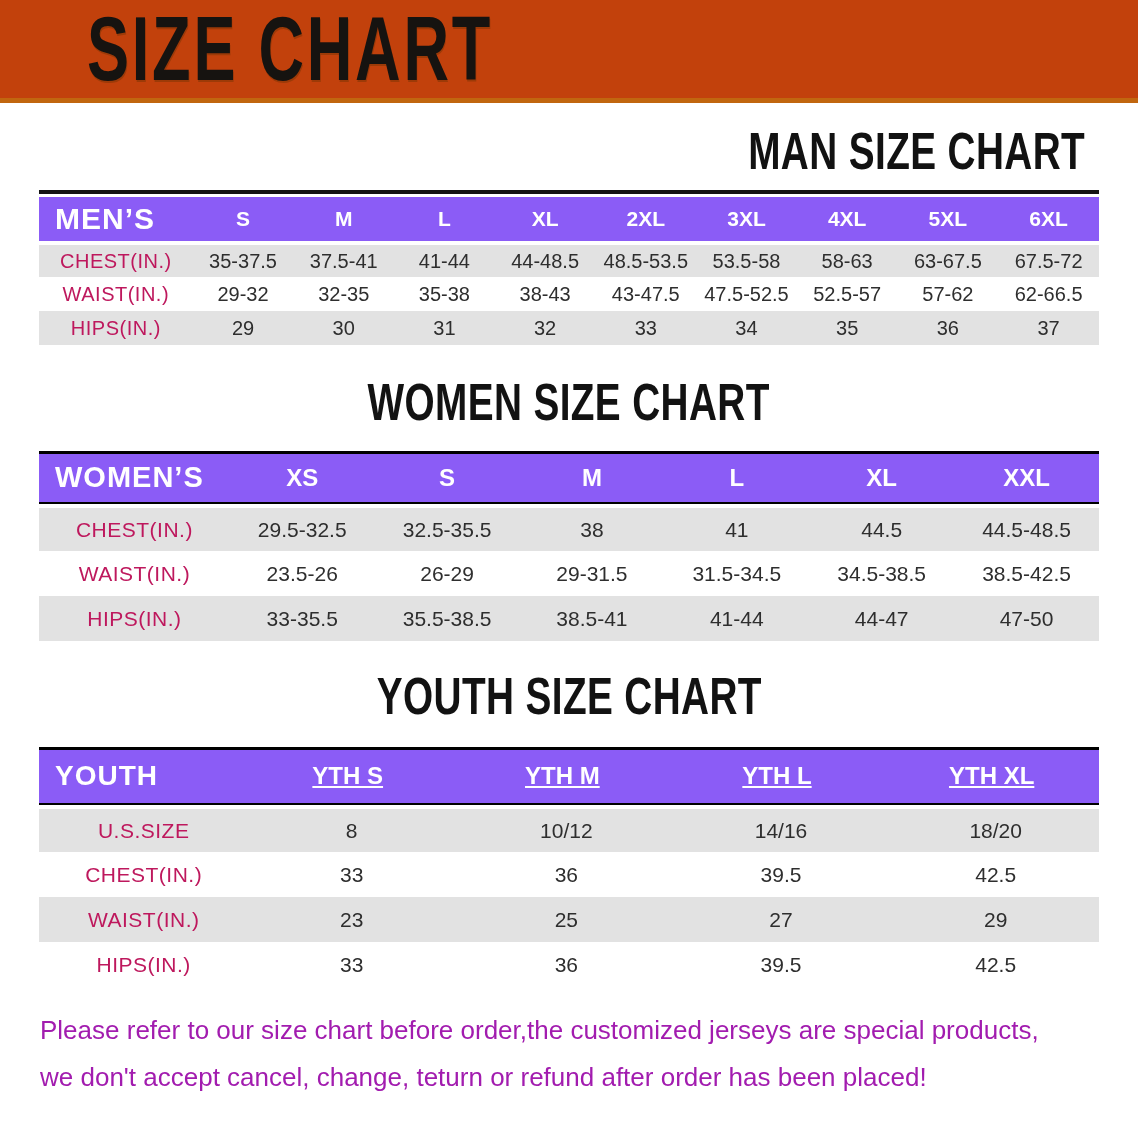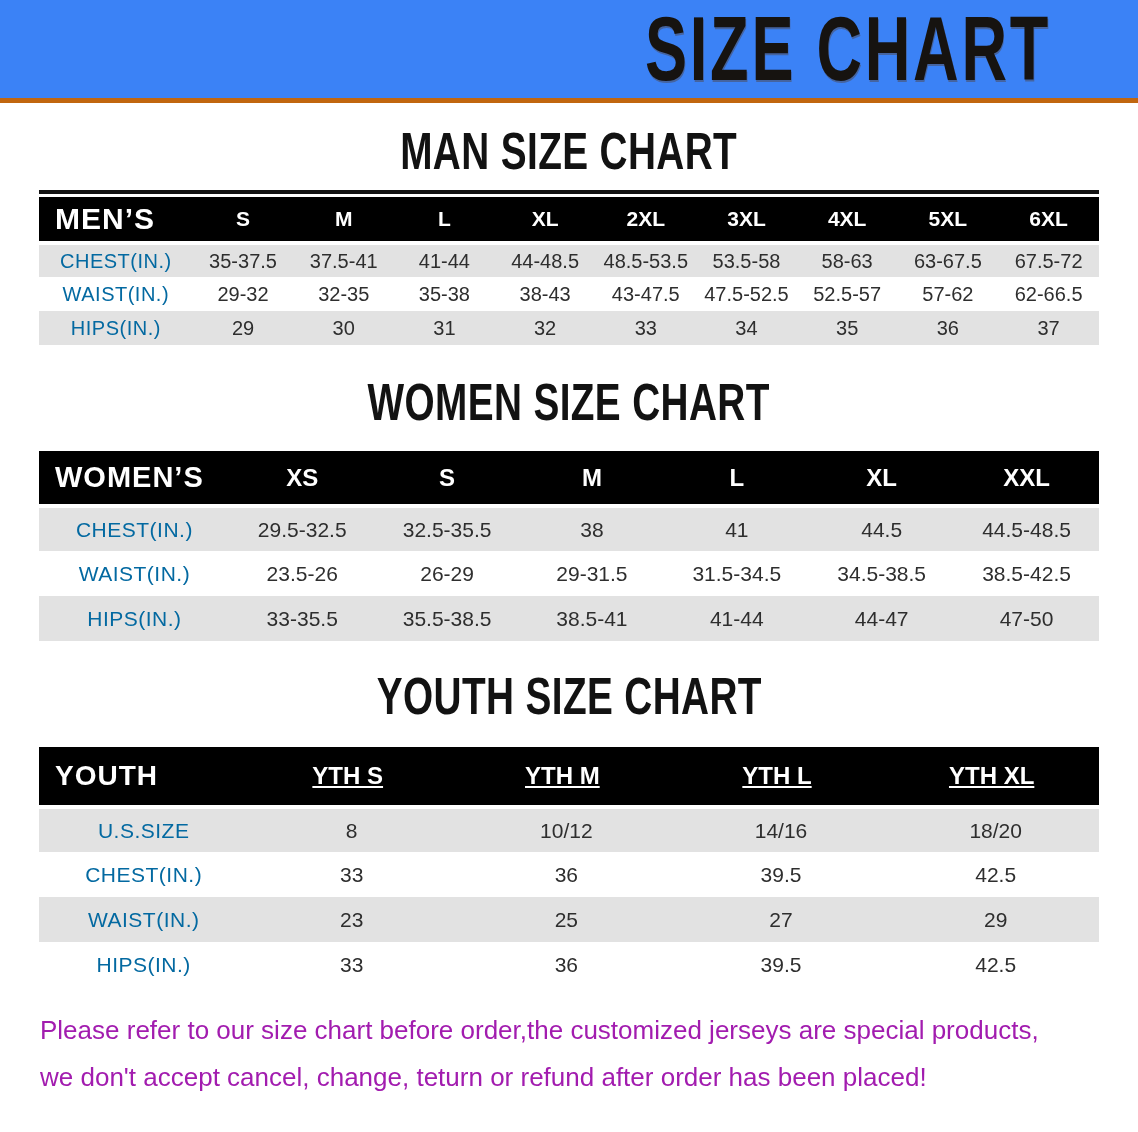--- a/index.html
+++ b/index.html
@@ -6,25 +6,25 @@
   html, body { background: #ffffff; }
   body {
     width: 1138px;
     height: 1132px;
     font-family: "Liberation Sans", sans-serif;
     overflow: hidden;
   }
   
   .banner {
     height: 103px;
-    background: #3b82f6;
+    background: #c2410c;
     border-bottom: 5px solid #C1660F;
     display: flex;
     align-items: center;
-    justify-content: flex-end;
+    justify-content: flex-start;
   }
   .banner-title {
     display: inline-block;
     transform: scaleX(0.70);
     font-size: 90px;
     font-weight: 800;
     letter-spacing: 4px;
     color: #161310;
     line-height: 1;
     white-space: nowrap;
@@ -38,37 +38,37 @@
   }
   .section-title .cond {
     display: inline-block;
     transform: scaleX(0.76);
     font-size: 51px;
     font-weight: 800;
     letter-spacing: 0.5px;
     color: #121212;
     white-space: nowrap;
   }
-  .title-man   { margin-top: 23px; }
+  .title-man   { margin-top: 23px; text-align: right; }
   .title-women { margin-top: 32px; margin-bottom: 23px; }
   .title-youth { margin-top: 30px; margin-bottom: 25px; }
   
   .table-wrap { padding: 0 39px; }
   .top-rule {
     height: 4px;
     background: #141414;
     margin: 13px 39px 3px 39px;
   }
   table.size-table {
     width: 100%;
     border-collapse: collapse;
     table-layout: fixed;
   }
   table.size-table thead th {
-    background: #000000;
+    background: #8b5cf6;
     color: #ffffff;
     border-bottom: 4px solid #ffffff;
     vertical-align: middle;
   }
   table.size-table th.group-label {
     text-align: left;
     padding-left: 16px;
     letter-spacing: 1px;
     font-weight: 800;
   }
@@ -77,21 +77,21 @@
     font-weight: 700;
   }
   table.size-table tbody td {
     text-align: center;
     vertical-align: middle;
     color: #2e2e2e;
   }
   table.size-table tbody tr:nth-child(odd)  { background: #E2E2E2; }
   table.size-table tbody tr:nth-child(even) { background: #ffffff; }
   table.size-table tbody td.row-label {
-    color: #0369a1;
+    color: #be185d;
     letter-spacing: 0.5px;
   }
   
   .men thead th { height: 46px; }
   .men th.group-label { font-size: 30px; }
   .men thead th.col-head { font-size: 21px; }
   .men tbody td { height: 34px; font-size: 20px; }
   .men tbody td.row-label { font-size: 20px; }
   .men col.label-col { width: 14.5%; }
   

